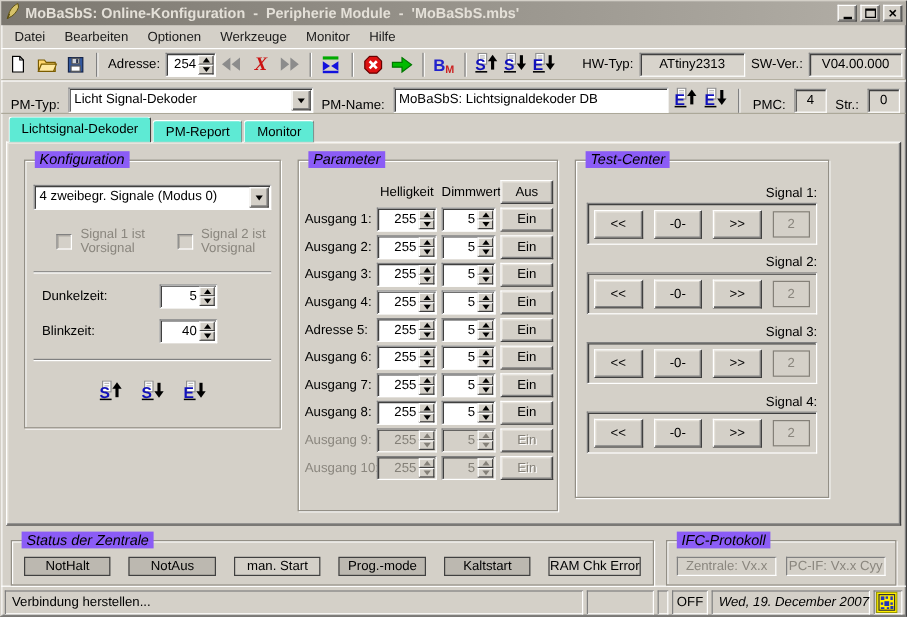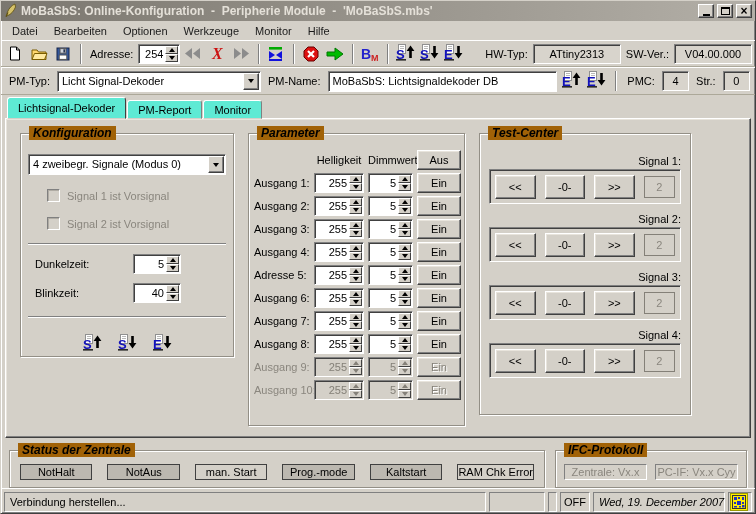--- a/index.html
+++ b/index.html
@@ -31,21 +31,21 @@
     display:flex; align-items:center; justify-content:center; padding:0; }
   .tsep { width:1px; height:20px; background:#808080; box-shadow:1px 0 0 #fff; margin:0 4px; }
   .tspacer { flex:1; }
   .tlabel { padding:0 3px; white-space:nowrap; }
   .xglyph { font-family:"Liberation Serif", serif; font-style:italic; font-weight:bold; font-size:16px; color:#cc1111; line-height:1; }
   .vbox { background:#d8d4cc; border:1px solid; border-color:#808080 #fff #fff #808080;
     box-shadow:inset 1px 1px 0 #404040; text-align:center; padding:3px 4px 0; height:20px; white-space:nowrap; }
 
   
   .pmrow { height:28px; flex:0 0 28px; border-top:1px solid #fff; border-bottom:1px solid #aca899;
-    display:flex; align-items:center; gap:4px; padding:0 5px; }
+    display:flex; align-items:flex-end; gap:4px; padding:0 5px; }
   .editbox { height:21px; background:#fff; border:1px solid; border-color:#808080 #fff #fff #808080;
     box-shadow:inset 1px 1px 0 #404040; padding:3px 4px 0; white-space:nowrap; overflow:hidden; }
 
   
   .combo { display:flex; height:21px; background:#fff; border:1px solid; border-color:#808080 #fff #fff #808080;
     box-shadow:inset 1px 1px 0 #404040; }
   .combo-text { flex:1; padding:3px 4px 0; white-space:nowrap; overflow:hidden; }
   .combo-btn { width:16px; margin:1px; background:#d4d0c8; border:1px solid; border-color:#fff #404040 #404040 #fff;
     box-shadow:inset -1px -1px 0 #808080; display:flex; align-items:center; justify-content:center; }
 
@@ -77,26 +77,26 @@
   .tab { height:19px; padding:3px 10px 0; background:#5eead4; border:1px solid; border-color:#fff #808080 #d4d0c8 #fff;
     border-radius:3px 3px 0 0; font-size:11px; margin-right:1px; }
   .tab.active { height:22px; padding-top:4px; position:relative; z-index:3; border-right-color:#404040; }
   .tabpage { height:320px; margin-top:-1px; background:#d4d0c8; border:1px solid; border-color:#fff #404040 #404040 #fff;
     box-shadow:inset -1px -1px 0 #808080, inset 1px 1px 0 #e8e4dc;
     display:flex; gap:14px; padding:14px 0 0 14px; align-items:flex-start; }
 
   
   .group { position:relative; border:1px solid #938f86; box-shadow:inset 1px 1px 0 #fff, 1px 1px 0 #fff;
     background:#d4d0c8; }
-  .legend { position:absolute; top:-8px; left:8px; background:#a16207; padding:0 4px;
-    font-weight:bold; font-style:italic; font-size:12px; white-space:nowrap; }
+  .legend { position:absolute; top:-8px; left:8px; background:#8b5cf6; padding:0 4px;
+    font-weight:normal; font-style:italic; font-size:12px; white-space:nowrap; }
 
   .konfig { width:214px; height:224px; padding-top:14px; }
   .konfig .combo { margin:6px 7px 0; }
-  .chklist { margin:14px 0 0 26px; display:flex; flex-direction:column; gap:15px; }
+  .chklist { margin:14px 0 0 26px; display:flex; flex-direction:row; gap:15px; }
   .chkrow { display:flex; align-items:center; gap:7px; }
   .chk { width:13px; height:13px; background:#d4d0c8; border:1px solid; border-color:#808080 #fff #fff #808080;
     box-shadow:inset 1px 1px 0 #b0aca4; flex:0 0 13px; }
   .disabled-text { color:#8a867e; }
   .hrline { height:2px; border-top:1px solid #808080; border-bottom:1px solid #fff; margin:13px 7px 0; }
   .timerow { display:flex; align-items:center; margin:9px 52px 0 14px; }
   .timerow .lbl { flex:1; }
   .konfigicons { display:flex; justify-content:center; gap:13px; margin-top:15px; }
 
   .param { width:217px; height:293px; padding:14px 2px 0 5px; }

